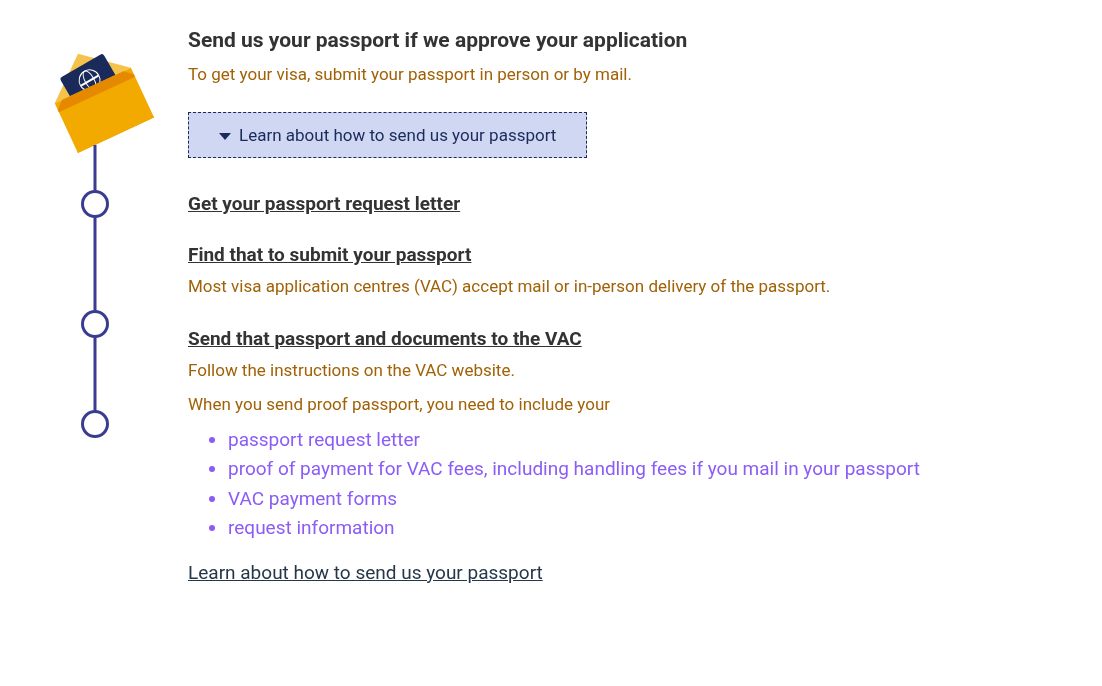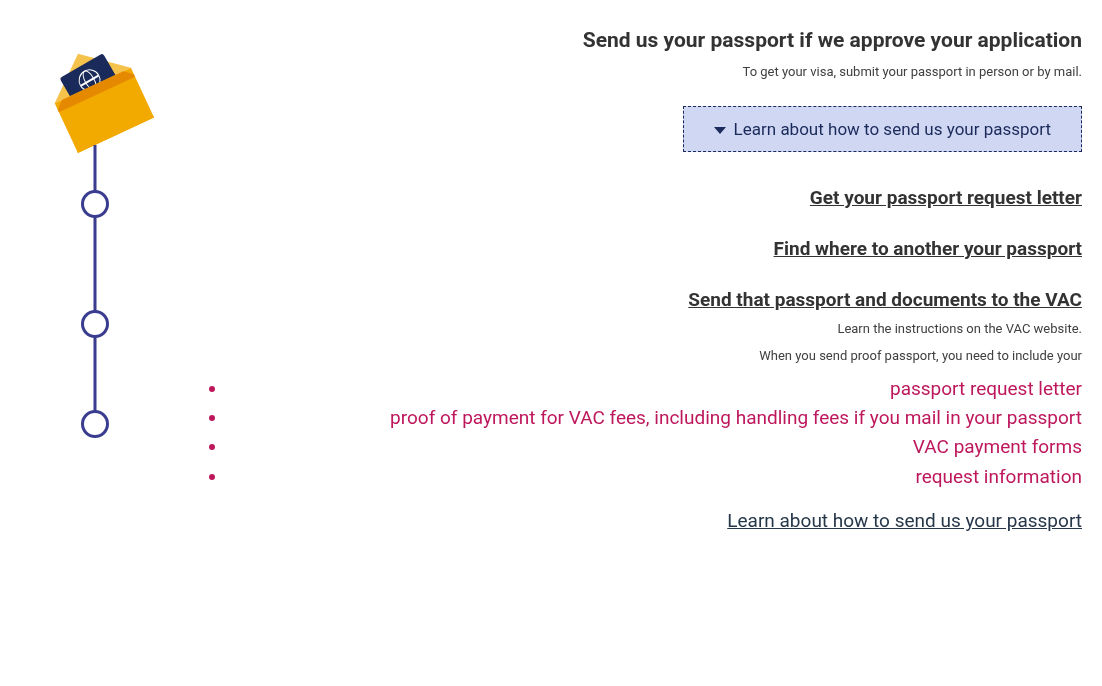--- a/index.html
+++ b/index.html
@@ -147,40 +147,39 @@
       border-radius: 50%;
       background: #fff;
     }
     .node-1 { top: 170px; }
     .node-2 { top: 290px; }
     .node-3 { top: 390px; }
     .content-col {
       flex: 1;
       padding-left: 18px;
       padding-top: 8px;
-      text-align: right;
     }
     h2 {
       font-size: 21px;
       font-weight: 700;
       color: #333;
       margin-bottom: 10px;
     }
     h3 {
       font-size: 19px;
       font-weight: 700;
       color: #333;
       margin-top: 28px;
       margin-bottom: 8px;
       text-decoration: underline;
     }
     p {
-      font-size: 13px;
+      font-size: 17px;
       line-height: 1.5;
-      color: #404040;
+      color: #a16207;
       margin-bottom: 8px;
     }
     .collapse-toggle {
       display: inline-block;
       background: #d0d7f3;
       border: 1px dashed #1a2a5a;
       padding: 12px 30px;
       font-size: 17px;
       color: #1a2a5a;
       cursor: pointer;
@@ -199,21 +198,21 @@
     }
     ul {
       list-style: disc;
       padding-left: 40px;
       margin-top: 4px;
       margin-bottom: 14px;
     }
     ul li {
       font-size: 19px;
       line-height: 1.55;
-      color: #be185d;
+      color: #8b5cf6;
     }
     .link {
       font-size: 19px;
       color: #26374a;
       text-decoration: underline;
       cursor: pointer;
       display: inline-block;
       margin-top: 4px;
     }
   </style>
@@ -239,24 +238,25 @@
   <div class="content-col">
     <h2>Send us your passport if we approve your application</h2>
     <p>To get your visa, submit your passport in person or by mail.</p>
 
     <div class="collapse-toggle">
       <span class="caret"></span><span>Learn about how to send us your passport</span>
     </div>
 
     <h3>Get your passport request letter</h3>
 
-    <h3>Find where to another your passport</h3>
+    <h3>Find that to submit your passport</h3>
+    <p>Most visa application centres (VAC) accept mail or in-person delivery of the passport.</p>
 
     <h3>Send that passport and documents to the VAC</h3>
-    <p>Learn the instructions on the VAC website.</p>
+    <p>Follow the instructions on the VAC website.</p>
     <p>When you send proof passport, you need to include your</p>
     <ul>
       <li>passport request letter</li>
       <li>proof of payment for VAC fees, including handling fees if you mail in your passport</li>
       <li>VAC payment forms</li>
       <li>request information</li>
     </ul>
 
     <a class="link">Learn about how to send us your passport</a>
   </div>

